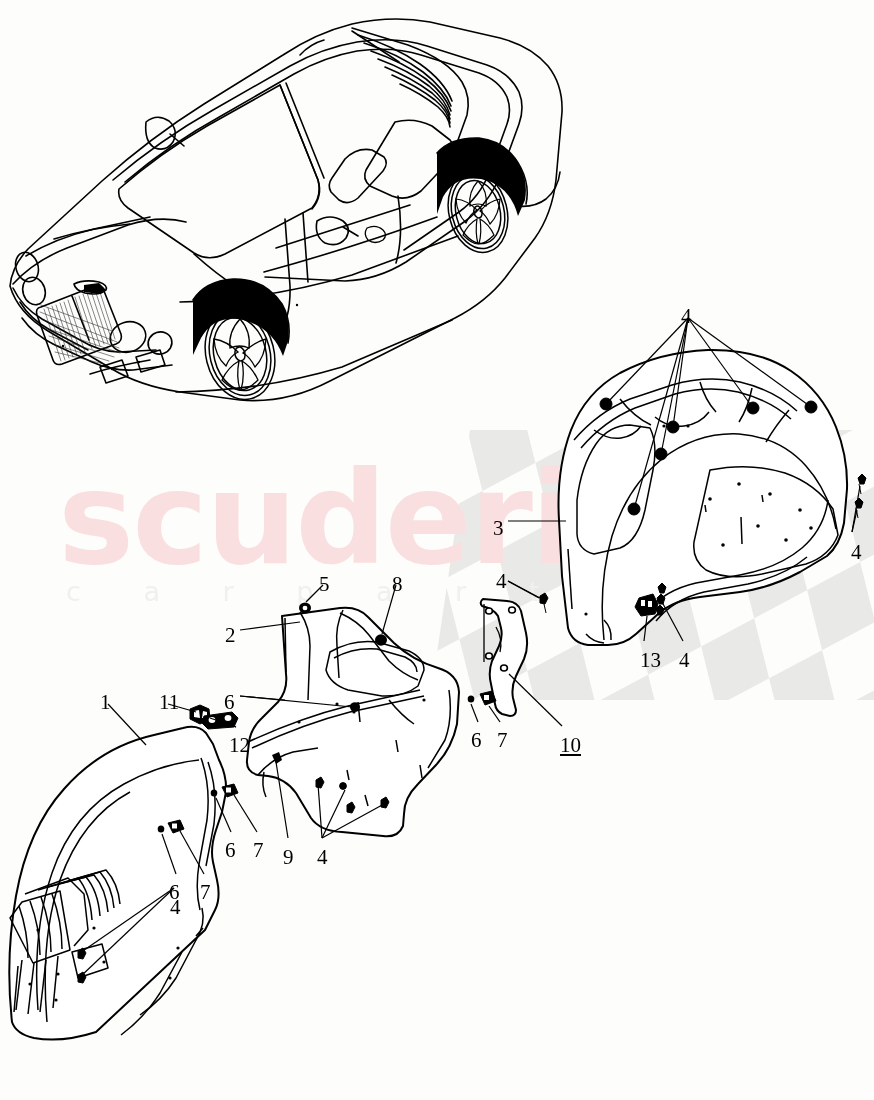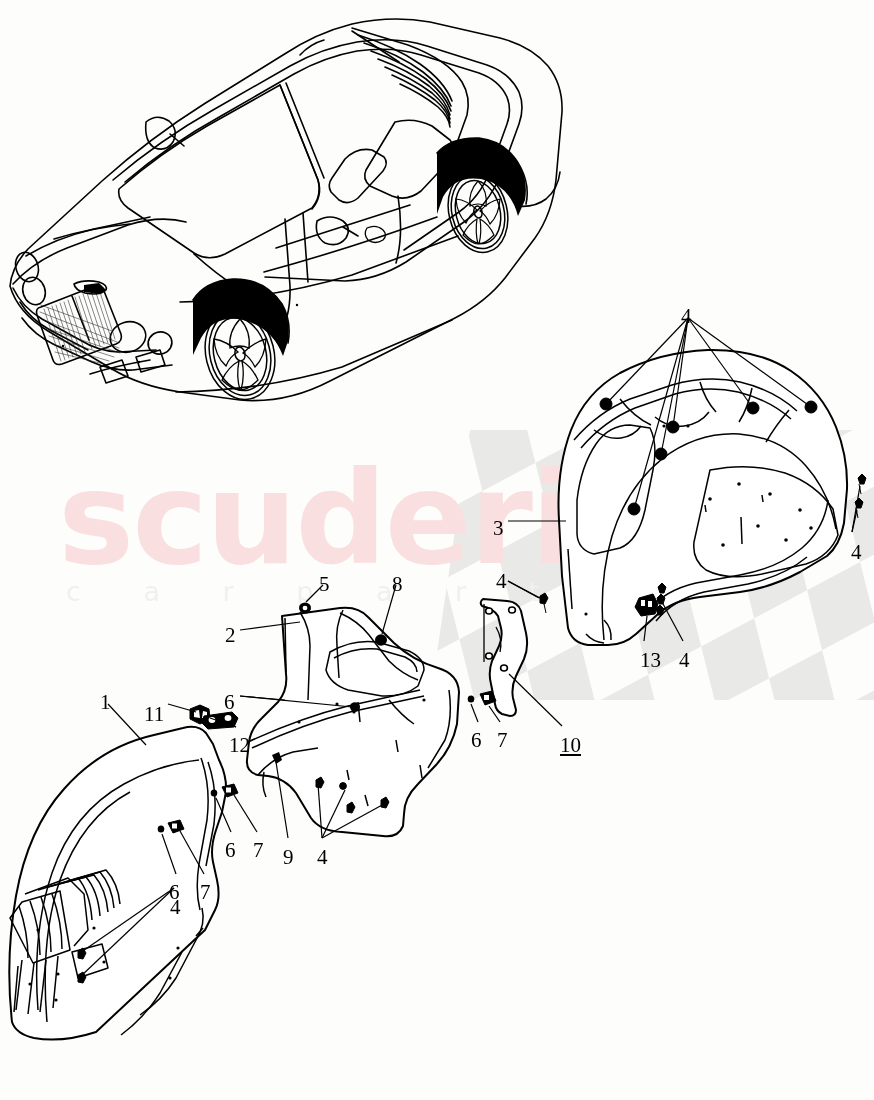--- a/index.html
+++ b/index.html
@@ -574,18 +574,18 @@
       <div class="callout" style="left: 224px; top: 692px;">6</div>
       <div class="callout" style="left: 471px; top: 730px;">6</div>
       <div class="callout" style="left: 225px; top: 840px;">6</div>
       <div class="callout" style="left: 169px; top: 882px;">6</div>
       <div class="callout" style="left: 497px; top: 730px;">7</div>
       <div class="callout" style="left: 253px; top: 840px;">7</div>
       <div class="callout" style="left: 200px; top: 882px;">7</div>
       <div class="callout" style="left: 392px; top: 574px;">8</div>
       <div class="callout" style="left: 283px; top: 847px;">9</div>
       <div class="callout" style="left: 560px; top: 735px; text-decoration: underline;">10</div>
-      <div class="callout" style="left: 144px; top: 692px; margin-top: 12px;">11</div>
+      <div class="callout" style="left: 159px; top: 692px;">11</div>
       <div class="callout" style="left: 229px; top: 735px; text-align: right;">12</div>
       <div class="callout" style="left: 640px; top: 650px;">13</div>
     </div>
 
 </div>
 
 </body></html>

